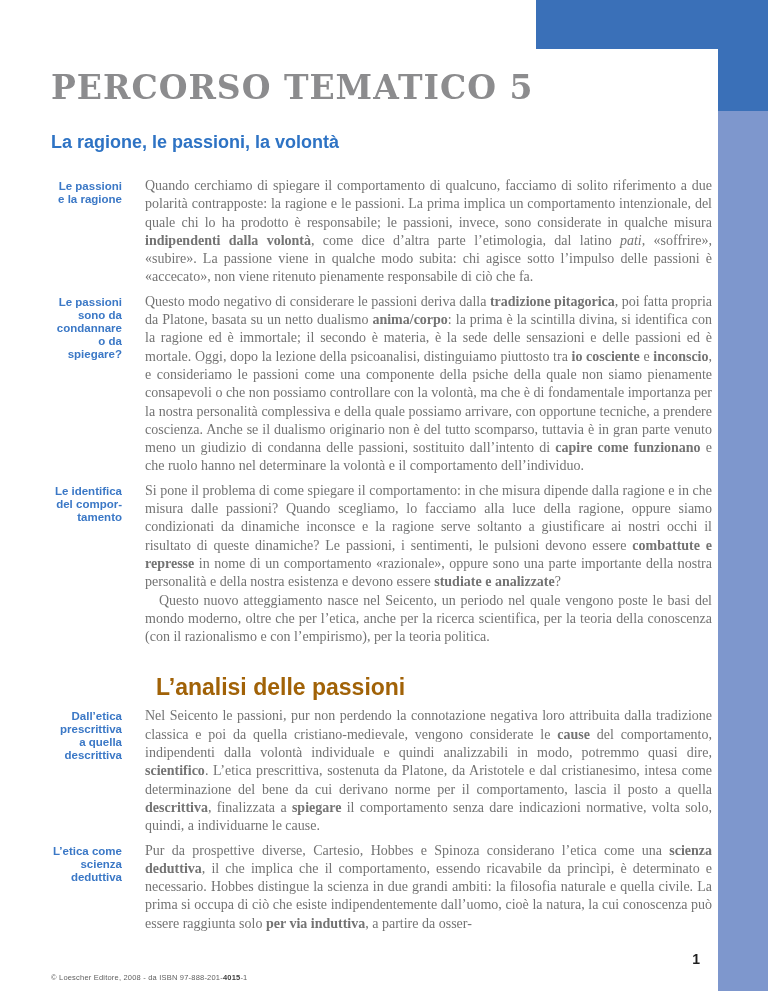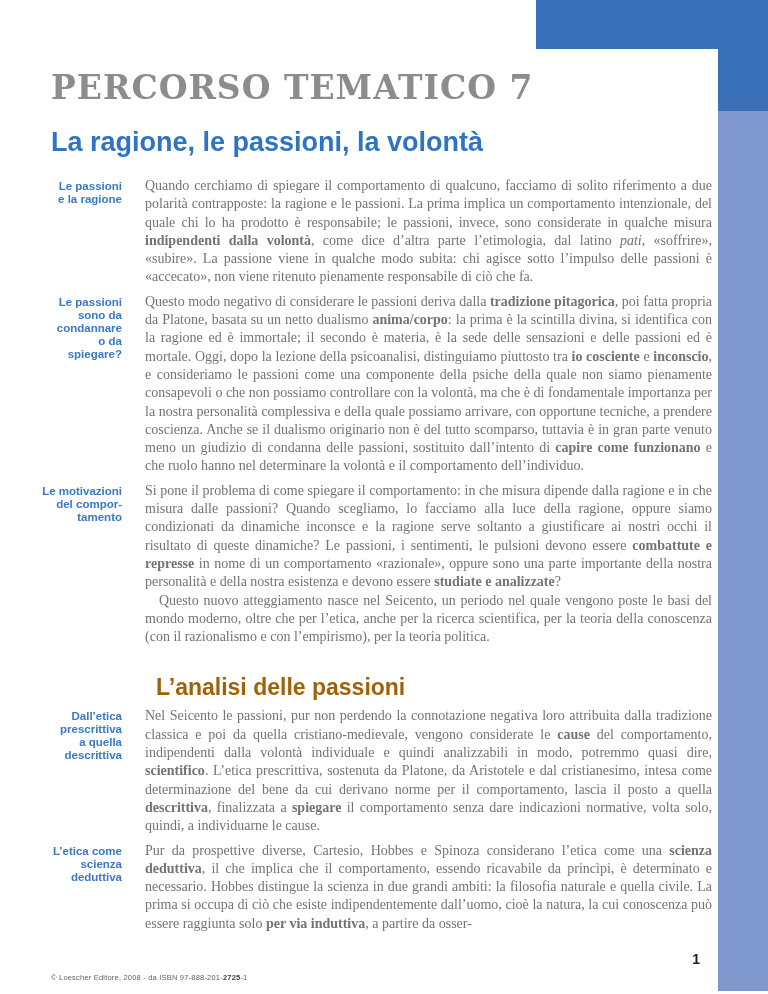--- a/index.html
+++ b/index.html
@@ -31,21 +31,21 @@
     font-family:"DejaVu Serif", serif;
     font-weight:bold;
     font-size:33px; line-height:36px;
     letter-spacing:1px;
     color:#8c8c8e;
   }
   .subtitle {
     margin:21px 0 0 19px;
     font-family:"Liberation Sans", sans-serif;
     font-weight:bold;
-    font-size:27px; line-height:30px;
+    font-size:18px; line-height:30px;
     color:#2e73c4;
   }
   .blocks { margin-top:20px; }
   .block {
     display:grid;
     grid-template-columns:90px 567px;
     column-gap:23px;
     margin-bottom:6px;
   }
   .margin-label {
@@ -91,21 +91,21 @@
   }
 </style>
 </head>
 <body>
 
 <div class="corner-block"></div>
 <div class="strip-dark"></div>
 <div class="strip-light"></div>
 
 <div class="content">
-  <h1 class="kicker">PERCORSO TEMATICO 7</h1>
+  <h1 class="kicker">PERCORSO TEMATICO 5</h1>
   <h2 class="subtitle">La ragione, le passioni, la volontà</h2>
 
   <div class="blocks">
 
     <div class="block">
       <div class="margin-label">Le passioni
 e la ragione</div>
       <div class="body-col">
         <p><span>Quando cerchiamo di spiegare il comportamento di qualcuno, facciamo di solito riferimento a due polarità contrapposte: la ragione e le passioni. La prima implica un comportamento intenzionale, del quale chi lo ha prodotto è responsabile; le passioni, invece, sono considerate in qualche misura </span><b>indipendenti dalla volontà</b><span>, come dice d’altra parte l’etimologia, dal latino </span><i>pati</i><span>, «soffrire», «subire». La passione viene in qualche modo subita: chi agisce sotto l’impulso delle passioni è «accecato», non viene ritenuto pienamente responsabile di ciò che fa.</span></p>
       </div>
@@ -116,21 +116,21 @@
 sono da
 condannare
 o da
 spiegare?</div>
       <div class="body-col">
         <p><span>Questo modo negativo di considerare le passioni deriva dalla </span><b>tradizione pitagorica</b><span>, poi fatta propria da Platone, basata su un netto dualismo </span><b>anima/corpo</b><span>: la prima è la scintilla divina, si identifica con la ragione ed è immortale; il secondo è materia, è la sede delle sensazioni e delle passioni ed è mortale. Oggi, dopo la lezione della psicoanalisi, distinguiamo piuttosto tra </span><b>io cosciente</b><span> e </span><b>inconscio</b><span>, e consideriamo le passioni come una componente della psiche della quale non siamo pienamente consapevoli o che non possiamo controllare con la volontà, ma che è di fondamentale importanza per la nostra personalità complessiva e della quale possiamo arrivare, con opportune tecniche, a prendere coscienza. Anche se il dualismo originario non è del tutto scomparso, tuttavia è in gran parte venuto meno un giudizio di condanna delle passioni, sostituito dall’intento di </span><b>capire come funzionano</b><span> e che ruolo hanno nel determinare la volontà e il comportamento dell’individuo.</span></p>
       </div>
     </div>
 
     <div class="block">
-      <div class="margin-label">Le motivazioni
+      <div class="margin-label">Le identifica
 del compor-
 tamento</div>
       <div class="body-col">
         <p><span>Si pone il problema di come spiegare il comportamento: in che misura dipende dalla ragione e in che misura dalle passioni? Quando scegliamo, lo facciamo alla luce della ragione, oppure siamo condizionati da dinamiche inconsce e la ragione serve soltanto a giustificare ai nostri occhi il risultato di queste dinamiche? Le passioni, i sentimenti, le pulsioni devono essere </span><b>combattute e represse</b><span> in nome di un comportamento «razionale», oppure sono una parte importante della nostra personalità e della nostra esistenza e devono essere </span><b>studiate e analizzate</b><span>?</span></p>
         <p class="indent"><span>Questo nuovo atteggiamento nasce nel Seicento, un periodo nel quale vengono poste le basi del mondo moderno, oltre che per l’etica, anche per la ricerca scientifica, per la teoria della conoscenza (con il razionalismo e con l’empirismo), per la teoria politica.</span></p>
       </div>
     </div>
 
     <h3 class="section-heading">L’analisi delle passioni</h3>
 
@@ -149,15 +149,15 @@
 scienza
 deduttiva</div>
       <div class="body-col">
         <p><span>Pur da prospettive diverse, Cartesio, Hobbes e Spinoza considerano l’etica come una </span><b>scienza deduttiva</b><span>, il che implica che il comportamento, essendo ricavabile da princìpi, è determinato e necessario. Hobbes distingue la scienza in due grandi ambiti: la filosofia naturale e quella civile. La prima si occupa di ciò che esiste indipendentemente dall’uomo, cioè la natura, la cui conoscenza può essere raggiunta solo </span><b>per via induttiva</b><span>, a partire da osser-</span></p>
       </div>
     </div>
 
   </div>
 </div>
 
-<div class="footer"><span>© Loescher Editore, 2008 - da ISBN 97-888-201-</span><b>2725</b><span>-1</span></div>
+<div class="footer"><span>© Loescher Editore, 2008 - da ISBN 97-888-201-</span><b>4015</b><span>-1</span></div>
 
 <div class="page-number">1</div>
 
 </body></html>

